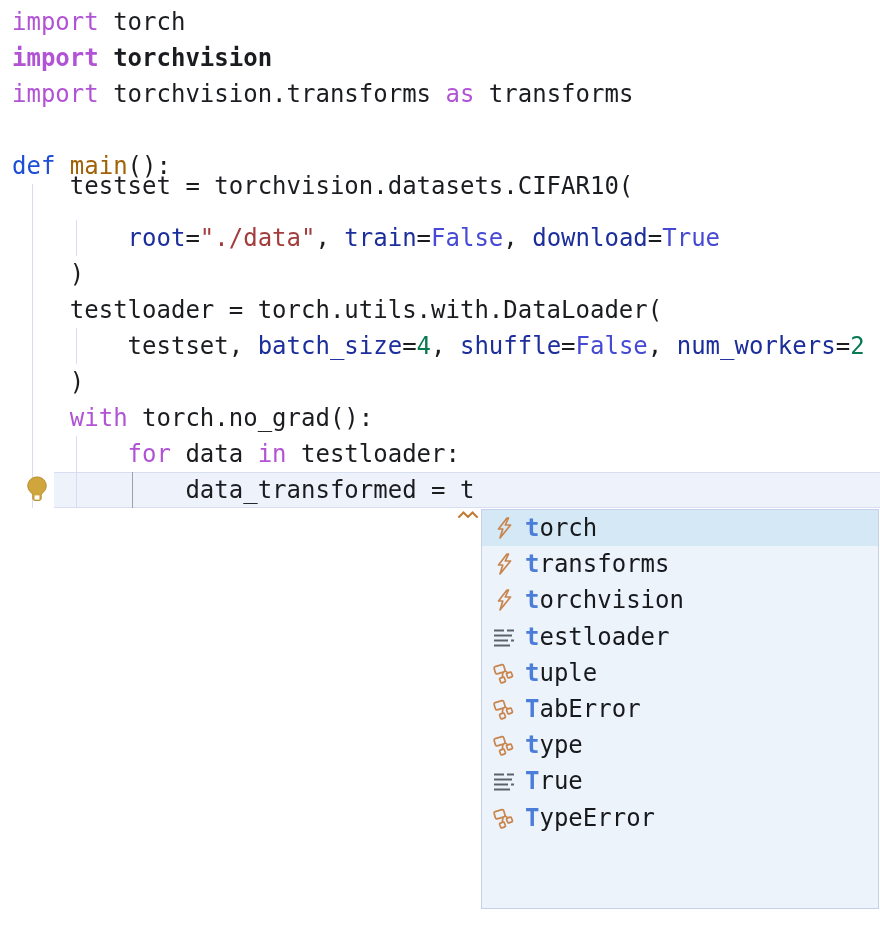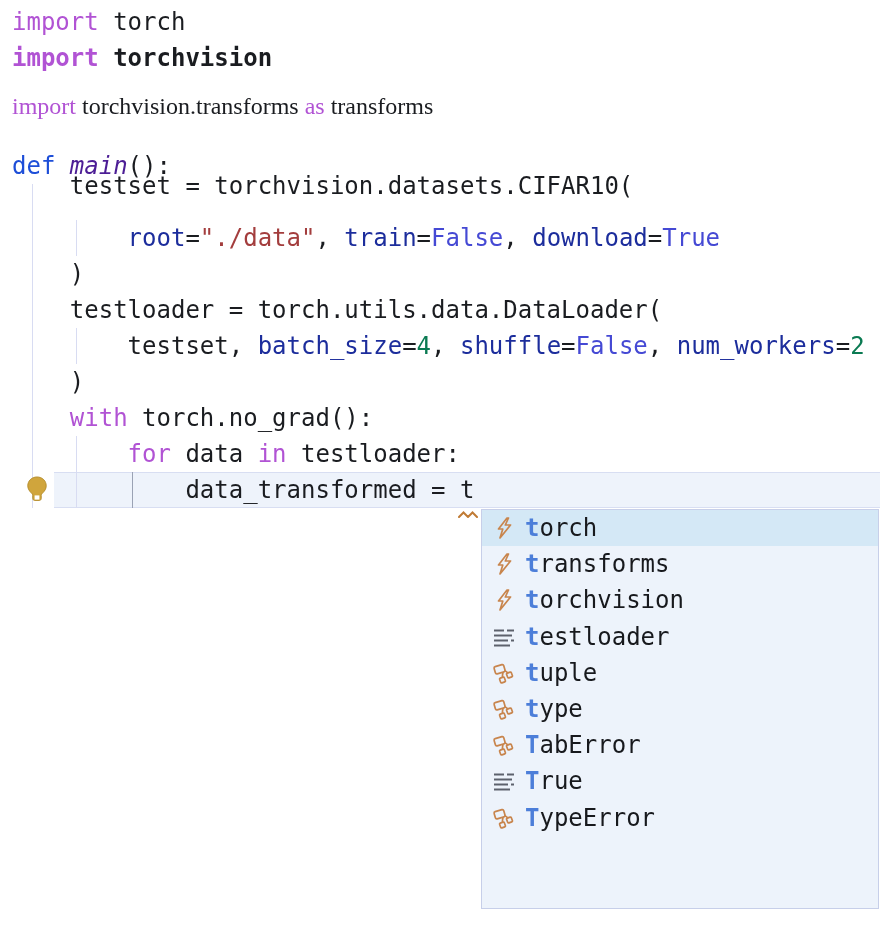--- a/index.html
+++ b/index.html
@@ -7,21 +7,21 @@
        font-family:"DejaVu Sans Mono",monospace;}
 
   
   .editor{position:absolute;inset:0;background:#ffffff;text-align:center;}
   .code-layer{position:absolute;left:0;top:4px;right:0;z-index:3;}
   .code-line{position:absolute;left:12px;height:36px;line-height:36px;
              font-size:24px;white-space:pre;letter-spacing:0;}
   .tok-kw  {color:#b153d4;}
   .tok-kwd {color:#1d4ed8;}
   .tok-const{color:#4549d4;}
-  .tok-fn  {color:#4c1d95;font-style:italic;}
+  .tok-fn  {color:#a16207;}
   .tok-pr  {color:#1c2d9c;}
   .tok-str {color:#a33d3d;}
   .tok-num {color:#0a7a52;}
   .tok-pl  {color:#1a1c20;}
 
   .indent-guide{position:absolute;width:1px;background:#d8dcf2;z-index:1;}
   .indent-guide.active{background:#9aa2b4;}
 
   .current-line{position:absolute;left:54px;right:0;top:472px;height:36px;
                 background:#eef3fb;border-top:1px solid #d8def2;
@@ -53,27 +53,27 @@
       <div class="indent-guide" style="left: 32px; top: 184px; height: 324px;"></div>
       <div class="indent-guide" style="left: 76px; top: 220px; height: 36px;"></div>
       <div class="indent-guide" style="left: 76px; top: 328px; height: 36px;"></div>
       <div class="indent-guide" style="left: 76px; top: 436px; height: 72px;"></div>
       <div class="indent-guide active" style="left: 132px; top: 472px; height: 36px;"></div>
     </div>
 
   <div class="code-layer" id="code-layer">
       <div class="code-line" style="top: 0px;"><span class="tok-kw">import</span><span class="tok-pl"> torch</span></div>
       <div class="code-line" style="top: 36px; font-weight: bold;"><span class="tok-kw">import</span><span class="tok-pl"> torchvision</span></div>
-      <div class="code-line" style="top: 84px; font-family: Liberation Serif, serif;"><span class="tok-kw">import</span><span class="tok-pl"> torchvision.transforms </span><span class="tok-kw">as</span><span class="tok-pl"> transforms</span></div>
+      <div class="code-line" style="top: 72px;"><span class="tok-kw">import</span><span class="tok-pl"> torchvision.transforms </span><span class="tok-kw">as</span><span class="tok-pl"> transforms</span></div>
       <div class="code-line" style="top: 108px;"></div>
       <div class="code-line" style="top: 144px;"><span class="tok-kwd">def</span><span class="tok-pl"> </span><span class="tok-fn">main</span><span class="tok-pl">():</span></div>
       <div class="code-line" style="top: 164px;"><span class="tok-pl">    testset = torchvision.datasets.CIFAR10(</span></div>
       <div class="code-line" style="top: 216px;"><span class="tok-pl">        </span><span class="tok-pr">root</span><span class="tok-pl">=</span><span class="tok-str">"./data"</span><span class="tok-pl">, </span><span class="tok-pr">train</span><span class="tok-pl">=</span><span class="tok-const">False</span><span class="tok-pl">, </span><span class="tok-pr">download</span><span class="tok-pl">=</span><span class="tok-const">True</span></div>
       <div class="code-line" style="top: 252px;"><span class="tok-pl">    )</span></div>
-      <div class="code-line" style="top: 288px;"><span class="tok-pl">    testloader = torch.utils.data.DataLoader(</span></div>
+      <div class="code-line" style="top: 288px;"><span class="tok-pl">    testloader = torch.utils.with.DataLoader(</span></div>
       <div class="code-line" style="top: 324px;"><span class="tok-pl">        testset, </span><span class="tok-pr">batch_size</span><span class="tok-pl">=</span><span class="tok-num">4</span><span class="tok-pl">, </span><span class="tok-pr">shuffle</span><span class="tok-pl">=</span><span class="tok-const">False</span><span class="tok-pl">, </span><span class="tok-pr">num_workers</span><span class="tok-pl">=</span><span class="tok-num">2</span></div>
       <div class="code-line" style="top: 360px;"><span class="tok-pl">    )</span></div>
       <div class="code-line" style="top: 396px;"><span class="tok-pl">    </span><span class="tok-kw">with</span><span class="tok-pl"> torch.no_grad():</span></div>
       <div class="code-line" style="top: 432px;"><span class="tok-pl">        </span><span class="tok-kw">for</span><span class="tok-pl"> data </span><span class="tok-kw">in</span><span class="tok-pl"> testloader:</span></div>
       <div class="code-line" style="top: 468px;"><span class="tok-pl">            data_transformed = t</span></div>
     </div>
 
   <div class="lightbulb">
     <svg width="26" height="30" viewBox="0 0 26 30">
       <path d="M13 3 C7.5 3 3.8 7 3.8 11.8 C3.8 15 5.6 17.2 7.2 18.8 C8.2 19.8 8.8 20.6 8.8 21.6 L8.8 24.6 C8.8 25.6 9.6 26.4 10.6 26.4 L15.4 26.4 C16.4 26.4 17.2 25.6 17.2 24.6 L17.2 21.6 C17.2 20.6 17.8 19.8 18.8 18.8 C20.4 17.2 22.2 15 22.2 11.8 C22.2 7 18.5 3 13 3 Z" fill="#d0a53c" stroke="#b78f2e" stroke-width="1"></path>
@@ -138,32 +138,32 @@
       </div>
       <div class="popup-row">
         <span class="icon">
           <svg width="24" height="24" viewBox="0 0 24 24" fill="none" stroke="#c8854d" stroke-width="1.7" stroke-linejoin="round">
             <rect x="2.5" y="4.5" width="10" height="7.5" rx="1.5" transform="rotate(-16 7.5 8)"></rect>
             <path d="M12.5 9.5 C14.5 10.5 15.5 11 16 12.5 M11 11.5 C10.5 13.5 10.3 14.5 10.5 16"></path>
             <rect x="15" y="11.5" width="5" height="5" rx="1" transform="rotate(-20 17.5 14)"></rect>
             <rect x="8" y="16.5" width="5" height="5" rx="1" transform="rotate(-20 10.5 19)"></rect>
           </svg>
         </span>
-        <span class="label"><b>t</b>ype</span>
+        <span class="label"><b>T</b>abError</span>
       </div>
       <div class="popup-row">
         <span class="icon">
           <svg width="24" height="24" viewBox="0 0 24 24" fill="none" stroke="#c8854d" stroke-width="1.7" stroke-linejoin="round">
             <rect x="2.5" y="4.5" width="10" height="7.5" rx="1.5" transform="rotate(-16 7.5 8)"></rect>
             <path d="M12.5 9.5 C14.5 10.5 15.5 11 16 12.5 M11 11.5 C10.5 13.5 10.3 14.5 10.5 16"></path>
             <rect x="15" y="11.5" width="5" height="5" rx="1" transform="rotate(-20 17.5 14)"></rect>
             <rect x="8" y="16.5" width="5" height="5" rx="1" transform="rotate(-20 10.5 19)"></rect>
           </svg>
         </span>
-        <span class="label"><b>T</b>abError</span>
+        <span class="label"><b>t</b>ype</span>
       </div>
       <div class="popup-row">
         <span class="icon">
           <svg width="24" height="24" viewBox="0 0 24 24" stroke="#5c616c" stroke-width="2" stroke-linecap="butt">
             <line x1="2" y1="5.5" x2="12" y2="5.5"></line>
             <line x1="15" y1="5.5" x2="22" y2="5.5"></line>
             <line x1="2" y1="10.5" x2="20" y2="10.5"></line>
             <line x1="2" y1="15.5" x2="16" y2="15.5"></line>
             <line x1="19" y1="15.5" x2="22" y2="15.5"></line>
             <line x1="2" y1="20.5" x2="18" y2="20.5"></line>

